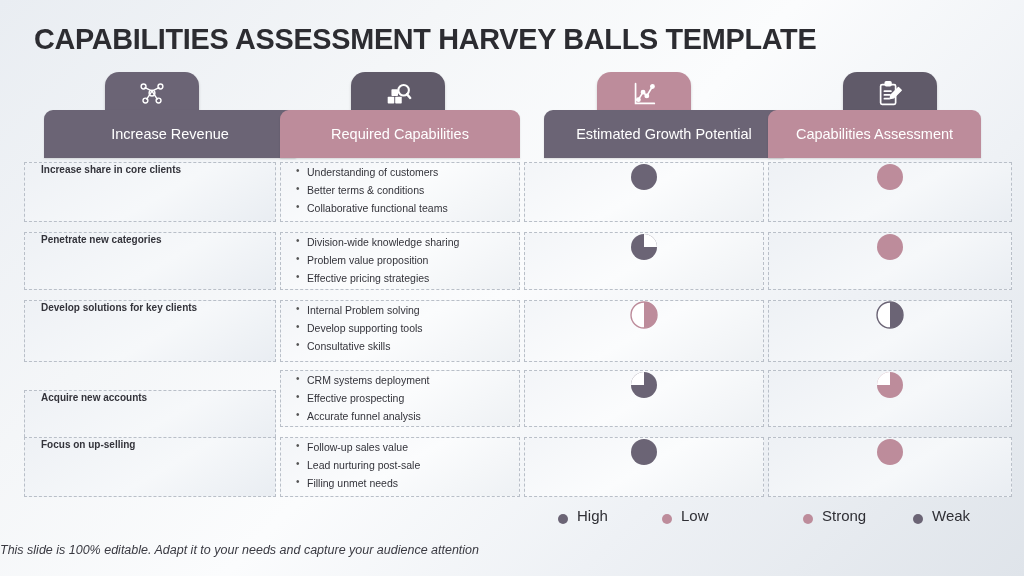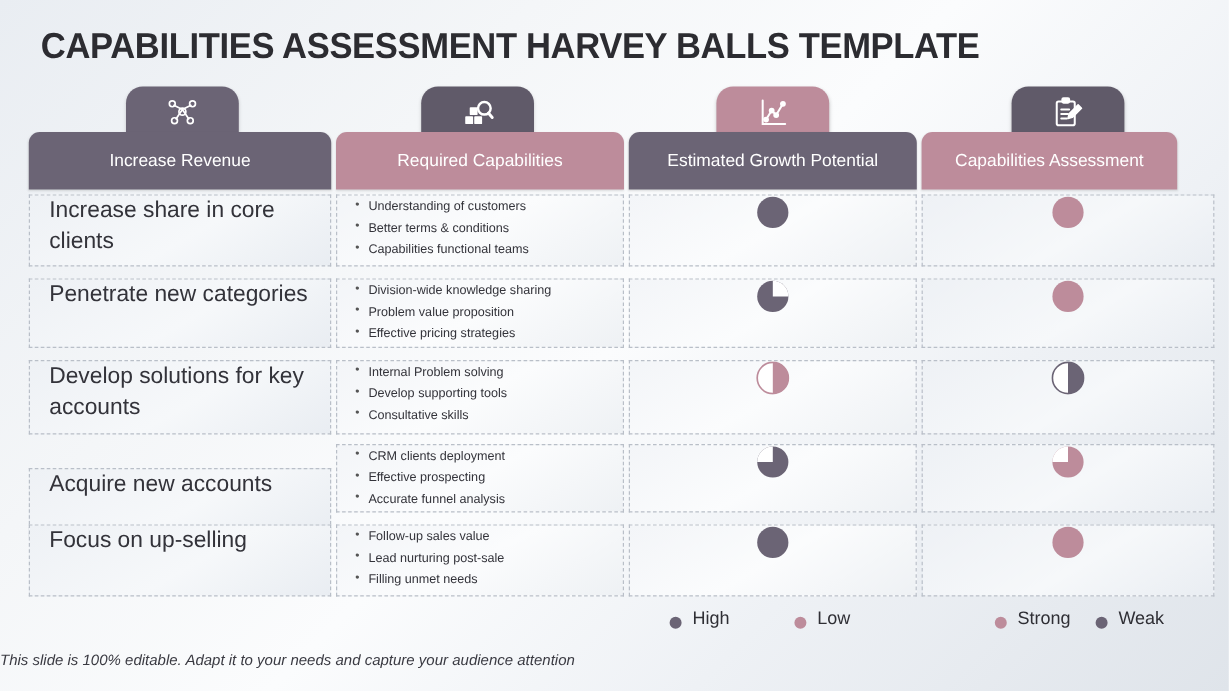--- a/index.html
+++ b/index.html
@@ -31,21 +31,21 @@
     position: absolute;
     top: 110px;
     height: 48px;
     border-radius: 9px 9px 0 0;
     display: flex; align-items: center; justify-content: center;
     color: #ffffff;
     font-size: 14.5px;
     white-space: nowrap;
     box-shadow: 0 1px 2px rgba(0,0,0,0.12);
   }
-  .col-head.dark { background: #6b6475; }
+  .col-head.dark { background: #6b6475; margin-left: 20px; }
   .col-head.pink { background: #bd8c9b; }
 
   .tab {
     position: absolute;
     top: 72px;
     width: 94px;
     height: 44px;
     border-radius: 14px 14px 0 0;
     display: flex; align-items: center; justify-content: center;
     box-shadow: 0 2px 3px rgba(0,0,0,0.18);
@@ -60,23 +60,24 @@
     border: 1px dashed #b9bfc8;
     background: linear-gradient(150deg, #eef1f5 0%, #f6f8fa 55%, #e9edf2 100%);
     display: flex;
     align-items: flex-start;
   }
   .cell.plain {
     background: linear-gradient(150deg, #f3f5f8 0%, #fbfcfd 50%, #eef1f4 100%);
   }
   .cell-label {
     padding: 0 16px;
-    font-size: 19px;
+    font-size: 10px;
     color: #33333a;
     line-height: 1.35;
+    font-weight: bold;
   }
   .bullets {
     padding: 0 10px 0 26px;
     width: 100%;
   }
   .bullets li {
     list-style: none;
     position: relative;
     font-size: 10.5px;
     color: #33333a;
@@ -189,21 +190,21 @@
     <span>Capabilities Assessment</span>
   </div>
 
   <div class="cell" style="left:24px;top:162px;width:252px;height:60px">
     <div class="cell-label">Increase share in core clients</div>
   </div>
   <div class="cell plain" style="left:280px;top:162px;width:240px;height:60px">
     <ul class="bullets">
       <li>Understanding  of customers</li>
       <li>Better terms  &amp; conditions</li>
-      <li>Capabilities functional  teams</li>
+      <li>Collaborative functional  teams</li>
     </ul>
   </div>
   <div class="cell plain ball-cell" style="left:524px;top:162px;width:240px;height:60px">
     <span class="hball"><svg width="28" height="28" viewBox="0 0 28 28">
           <circle cx="14" cy="14" r="13" fill="#6b6475"></circle>
         </svg></span>
   </div>
   <div class="cell ball-cell" style="left:768px;top:162px;width:244px;height:60px">
     <span class="hball"><svg width="28" height="28" viewBox="0 0 28 28">
           <circle cx="14" cy="14" r="13" fill="#bd8c9b"></circle>
@@ -226,21 +227,21 @@
     <path d="M 14 14 L 14 1 A 13 13 0 0 1 27 14 Z" fill="#ffffff"></path>
   </svg></span>
   </div>
   <div class="cell ball-cell" style="left:768px;top:232px;width:244px;height:58px">
     <span class="hball"><svg width="28" height="28" viewBox="0 0 28 28">
           <circle cx="14" cy="14" r="13" fill="#bd8c9b"></circle>
         </svg></span>
   </div>
 
   <div class="cell" style="left:24px;top:300px;width:252px;height:62px">
-    <div class="cell-label">Develop solutions for key accounts</div>
+    <div class="cell-label">Develop solutions for key clients</div>
   </div>
   <div class="cell plain" style="left:280px;top:300px;width:240px;height:62px">
     <ul class="bullets">
       <li>Internal  Problem solving</li>
       <li>Develop supporting tools</li>
       <li>Consultative  skills</li>
     </ul>
   </div>
   <div class="cell plain ball-cell" style="left:524px;top:300px;width:240px;height:62px">
     <span class="hball"><svg width="28" height="28" viewBox="0 0 28 28">
@@ -253,21 +254,21 @@
           <circle cx="14" cy="14" r="13" fill="#ffffff" stroke="#6b6475" stroke-width="1.4"></circle>
              <path d="M 14 1 A 13 13 0 0 1 14 27 Z" fill="#6b6475"></path>
         </svg></span>
   </div>
 
   <div class="cell" style="left:24px;top:390px;width:252px;height:57px">
     <div class="cell-label">Acquire  new accounts</div>
   </div>
   <div class="cell plain" style="left:280px;top:370px;width:240px;height:57px">
     <ul class="bullets">
-      <li>CRM clients  deployment</li>
+      <li>CRM systems  deployment</li>
       <li>Effective prospecting</li>
       <li>Accurate funnel  analysis</li>
     </ul>
   </div>
   <div class="cell plain ball-cell" style="left:524px;top:370px;width:240px;height:57px">
     <span class="hball"><svg width="28" height="28" viewBox="0 0 28 28">
           <circle cx="14" cy="14" r="13" fill="#6b6475"></circle>
              <path d="M 14 14 L 14 1 A 13 13 0 0 0 1 14 Z" fill="#ffffff"></path>
         </svg></span>
   </div>
@@ -300,21 +301,21 @@
   </div>
 
   <div class="legend" style="left:558px">
     <span class="dot" style="background: rgb(107, 100, 117);"></span>
     <span>High</span>
   </div>
   <div class="legend" style="left:662px">
     <span class="dot" style="background: rgb(189, 140, 155);"></span>
     <span>Low</span>
   </div>
-  <div class="legend" style="left:829px">
+  <div class="legend" style="left:803px">
     <span class="dot" style="background: rgb(189, 140, 155);"></span>
     <span>Strong</span>
   </div>
   <div class="legend" style="left:913px">
     <span class="dot" style="background: rgb(107, 100, 117);"></span>
     <span>Weak</span>
   </div>
 
 </div>
 

